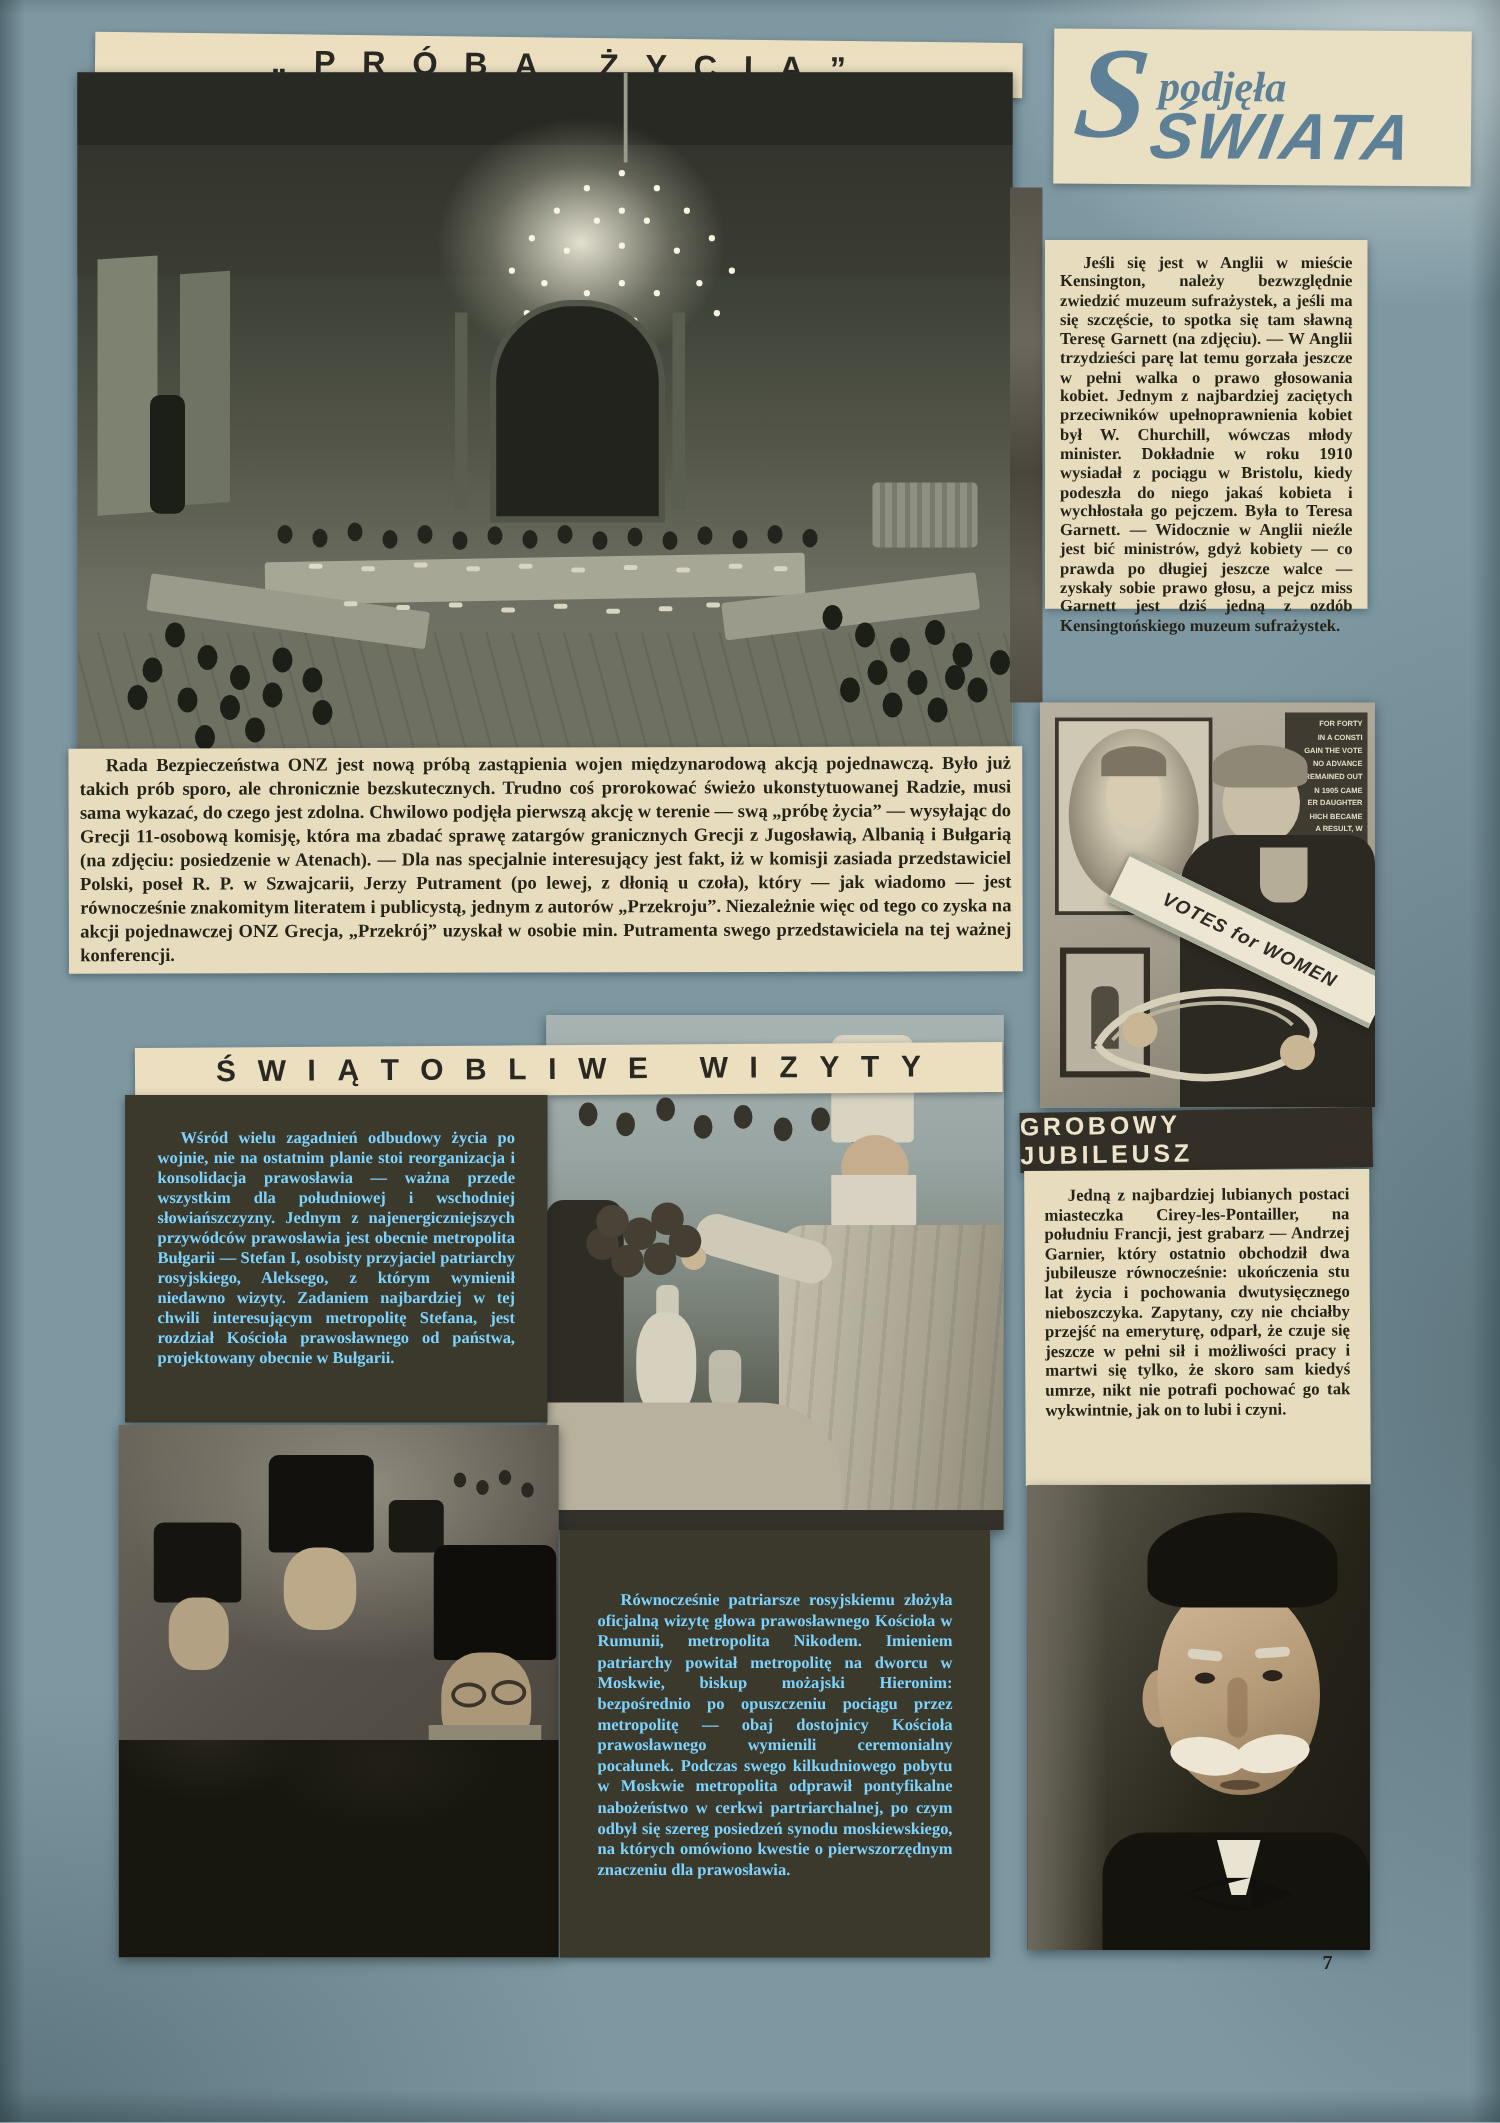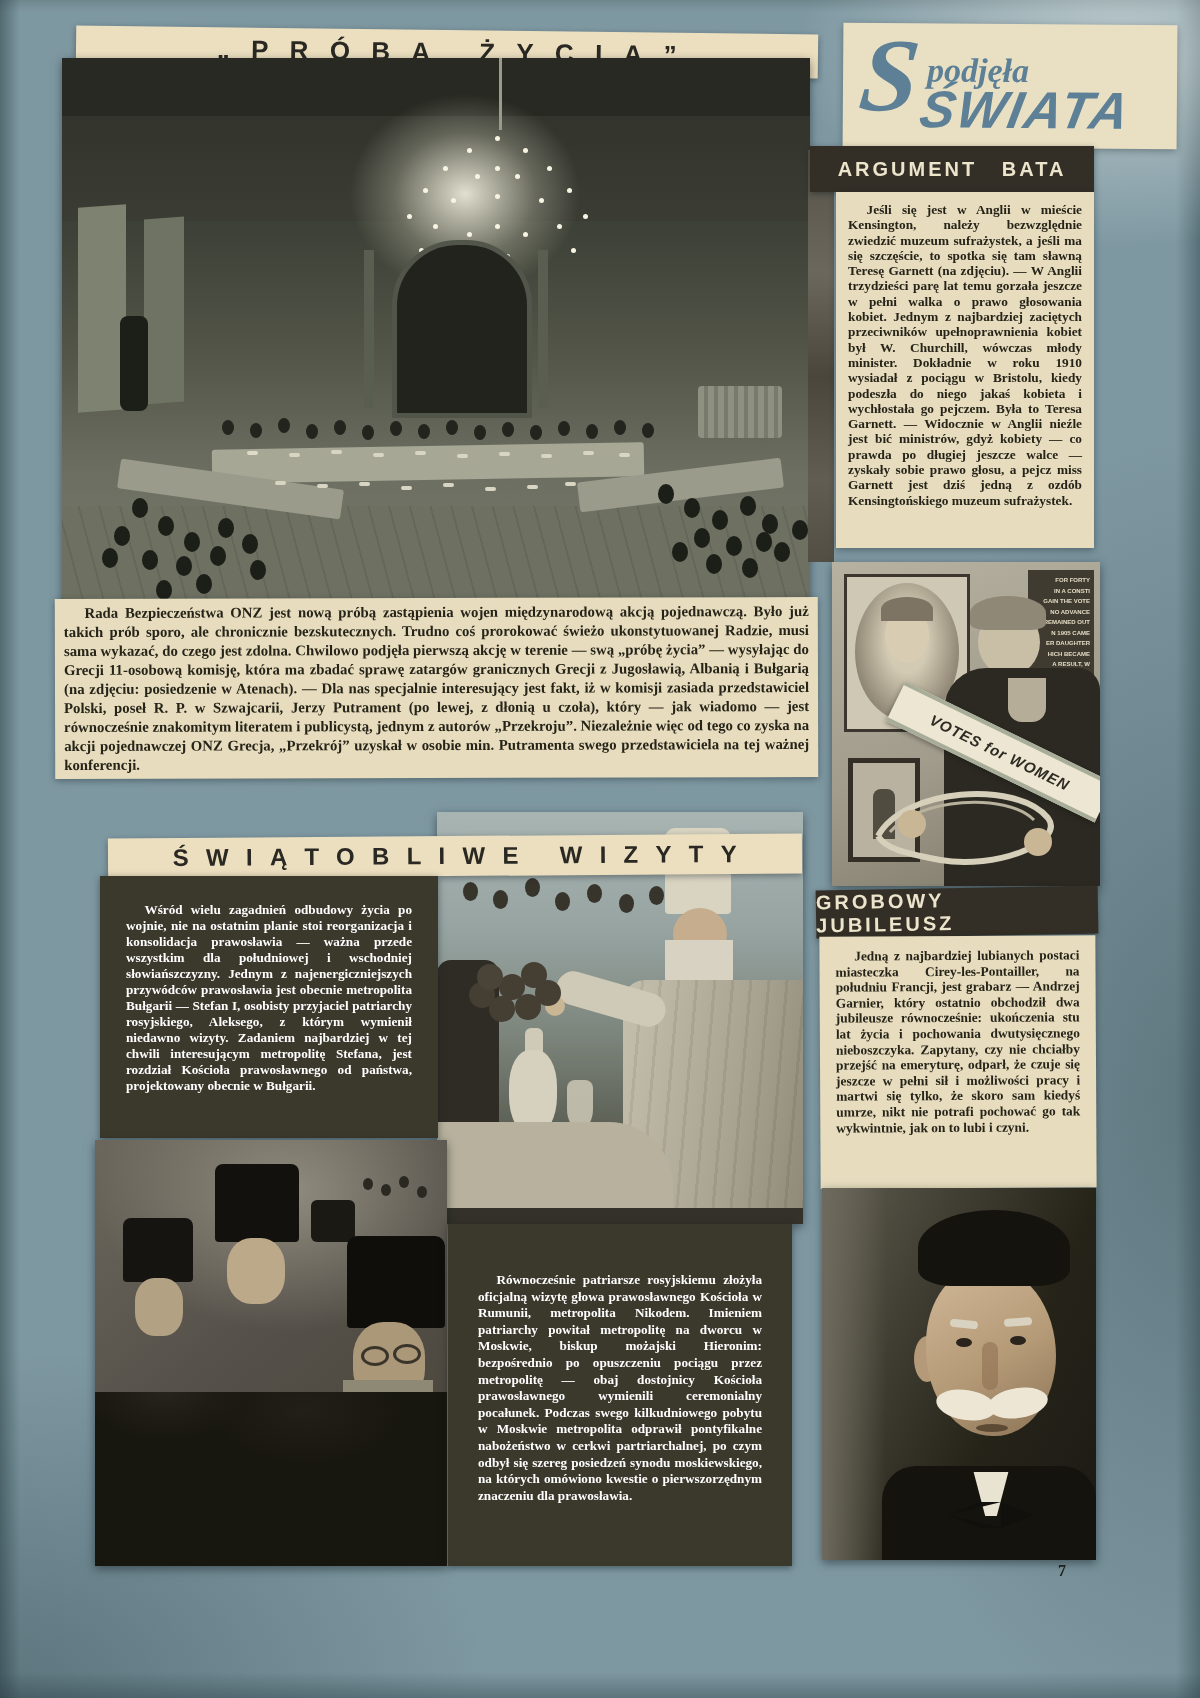--- a/index.html
+++ b/index.html
@@ -20,21 +20,21 @@
     display:flex;align-items:center;justify-content:center;}
   .darkbar span{font-family:"Liberation Sans",sans-serif;font-weight:700;
     color:#ece4cb;letter-spacing:3px;word-spacing:16px;font-size:20px;}
   .strip{background:#ecdfc0;box-shadow:0 2px 6px rgba(18,28,32,.4);
     display:flex;align-items:center;justify-content:center;}
   .strip span{font-family:"Liberation Sans",sans-serif;font-weight:700;color:#2a2822;}
   .bodytext{font-family:"Liberation Serif",serif;font-weight:700;color:#262419;
     text-align:justify;}
   .bodytext p{margin:0;text-indent:1.4em;}
   .darkpanel{background:#3b382c;box-shadow:0 2px 7px rgba(18,28,32,.5);}
-  .darkpanel .bodytext{color:#ffffff;}
+  .darkpanel .bodytext{color:#7dd3fc;}
   .photo{overflow:hidden;box-shadow:0 3px 9px rgba(15,25,30,.5);}
   .dots{border-radius:50%;}
 </style>
 </head>
 <body>
 
 <div id="page">
 
   <div class="abs strip" style="left:76px;top:30px;width:742px;height:44px;transform:rotate(0.7deg);">
     <span style="font-size:26px;letter-spacing:0.82em;padding-left:0.8em;">„PRÓBA ŻYCIA”</span>
@@ -90,24 +90,21 @@
   <div class="abs" style="left:843px;top:24px;width:334px;height:124px;background:#e9e0c4;
        box-shadow:0 2px 7px rgba(18,28,32,.35);transform:rotate(0.4deg);">
     <span class="abs" style="left:18px;top:-8px;font-family:'Liberation Serif',serif;font-style:italic;font-weight:700;
           font-size:104px;color:#5d8096;transform:skewX(-6deg);">S</span>
     <span class="abs" style="left:84px;top:28px;font-family:'Liberation Serif',serif;font-style:italic;font-weight:700;
           font-size:34px;color:#5d8096;">podjęła</span>
     <span class="abs" style="left:78px;top:56px;font-family:'Liberation Sans',sans-serif;font-style:italic;font-weight:700;
           font-size:52px;letter-spacing:2px;color:#5d8096;transform:skewX(-10deg);">ŚWIATA</span>
   </div>
 
-  <div class="abs darkbar" style="left:810px;top:146px;width:284px;height:46px;">
-    <span>ARGUMENT BATA</span>
-  </div>
-  <div class="abs paper" style="left:836px;top:192px;width:258px;height:356px;">
+  <div class="abs paper" style="left:836px;top:192px;width:258px;height:295px;">
     <div class="bodytext" style="padding:10px 12px;font-size:13.3px;line-height:15.3px;">
       <p>Jeśli się jest w Anglii w mieście Kensington, należy bezwzględnie zwiedzić muzeum sufrażystek, a jeśli ma się szczęście, to spotka się tam sławną Teresę Garnett (na zdjęciu). — W Anglii trzydzieści parę lat temu gorzała jeszcze w pełni walka o prawo głosowania kobiet. Jednym z najbardziej zaciętych przeciwników upełnoprawnienia kobiet był W. Churchill, wówczas młody minister. Dokładnie w roku 1910 wysiadał z pociągu w Bristolu, kiedy podeszła do niego jakaś kobieta i wychłostała go pejczem. Była to Teresa Garnett. — Widocznie w Anglii nieźle jest bić ministrów, gdyż kobiety — co prawda po długiej jeszcze walce — zyskały sobie prawo głosu, a pejcz miss Garnett jest dziś jedną z ozdób Kensingtońskiego muzeum sufrażystek.</p>
     </div>
   </div>
 
   <div class="abs photo" style="left:832px;top:562px;width:268px;height:324px;
        background:linear-gradient(160deg,#b7b1a1 0%,#a29c8c 55%,#7e7969 100%);">
     <div class="abs" style="left:12px;top:12px;width:120px;height:152px;background:#cfc8b4;border:3px solid #3c372e;">
       <div class="abs" style="left:8px;top:6px;width:104px;height:138px;border-radius:50%;
            background:radial-gradient(ellipse at 50% 42%, #d3cab4 28%, #958d7a 68%, #6b6456 100%);"></div>

